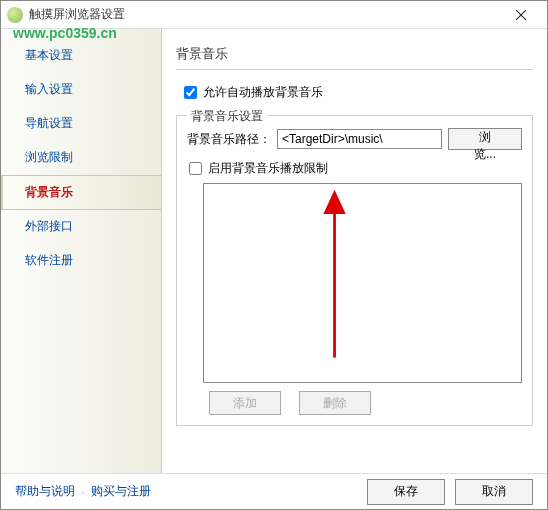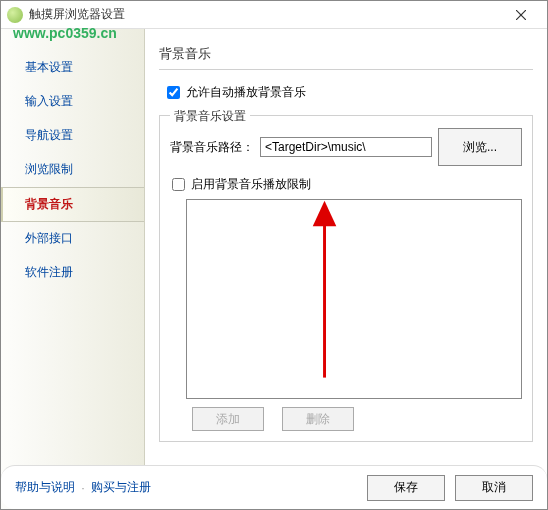--- a/index.html
+++ b/index.html
@@ -7,38 +7,38 @@
 .window { width: 548px; height: 510px; background: #fff; border: 1px solid #888; position: relative; }
 .titlebar { height: 28px; background: #fff; border-bottom: 1px solid #e0e0e0; display: flex; align-items: center; padding: 0 6px; }
 .title-icon { width: 16px; height: 16px; border-radius: 50%; background: radial-gradient(circle at 35% 35%, #d4f0a0, #8fc050); margin-right: 6px; }
 .title-text { flex: 1; color: #333; }
 .close-btn { width: 40px; height: 28px; display: flex; align-items: center; justify-content: center; cursor: pointer; }
 .close-btn svg { width: 10px; height: 10px; }
 .watermark { position: absolute; top: 24px; left: 12px; z-index: 20; pointer-events: none; }
 .wm-cn { font-size: 22px; font-weight: bold; color: #33b060; text-shadow: 1px 1px 0 #fff; font-style: italic; }
 .wm-url { font-size: 14px; color: #33b060; font-weight: bold; }
 .content { position: absolute; top: 28px; left: 0; right: 0; bottom: 0; display: flex; }
-.sidebar { width: 144px; background: linear-gradient(to right, #fdfdfb, #ececdf); border-right: 1px solid #d0d0c0; padding-top: 22px; }
+.sidebar { width: 161px; background: linear-gradient(to right, #fdfdfb, #ececdf); border-right: 1px solid #d0d0c0; padding-top: 10px; }
 .side-item { padding: 8px 10px 8px 24px; color: #0046a0; cursor: pointer; border-bottom: 1px solid transparent; }
 .side-item.active { background: linear-gradient(to right, #fefef8, #e8e8d8); border-top: 1px solid #c8c8b8; border-bottom: 1px solid #c8c8b8; color: #c01818; font-weight: bold; padding-left: 22px; border-left: 2px solid #d0d0b0; }
 .main { flex: 1; background: #fff; padding: 16px 14px 10px 14px; display: flex; flex-direction: column; }
 .main-title { color: #333; padding-bottom: 6px; border-bottom: 1px solid #d0d0d0; margin-bottom: 10px; font-size: 13px; }
 .checkrow { display: flex; align-items: center; gap: 6px; margin: 4px 0 10px 8px; }
 .fieldset { border: 1px solid #d0d0d0; padding: 12px 10px 10px 10px; position: relative; margin-top: 4px; }
 .fieldset-legend { position: absolute; top: -8px; left: 10px; background: #fff; padding: 0 4px; color: #333; }
 .pathrow { display: flex; align-items: center; gap: 6px; margin-bottom: 10px; }
 .path-label { white-space: nowrap; }
 .path-input { flex: 1; border: 1px solid #888; height: 20px; padding: 0 4px; font-family: inherit; background: #fff; }
-.browse-btn { height: 38px; padding: 0 24px; border: 1px solid #888; background: #f4f4f4; cursor: pointer; }
+.browse-btn { height: 22px; padding: 0 24px; border: 1px solid #888; background: #f4f4f4; cursor: pointer; }
 .checkrow2 { display: flex; align-items: center; gap: 6px; margin: 2px 0 6px 2px; }
 .listbox { border: 1px solid #888; height: 200px; margin: 4px 0 8px 16px; background: #fff; position: relative; }
 .arrow-overlay { position: absolute; top: 0; left: 0; width: 100%; height: 100%; pointer-events: none; }
 .btnrow { display: flex; gap: 12px; margin-left: 16px; }
 .gray-btn { width: 72px; height: 24px; border: 1px solid #aaa; background: #f2f2f2; color: #aaa; cursor: default; margin-left: 6px; }
-.bottom-bar { position: absolute; left: 0; right: 0; bottom: 0; height: 44px; border-top: 1px solid #ddd; display: flex; align-items: center; padding: 0 14px; background: #fff; border-radius: 14px; }
+.bottom-bar { position: absolute; left: 0; right: 0; bottom: 0; height: 36px; border-top: 1px solid #ddd; display: flex; align-items: center; padding: 0 14px; background: #fff; }
 .help-links { color: #0046a0; display: flex; gap: 6px; align-items: center; }
 .help-links span.sep { color: #999; }
 .help-link { color: #0046a0; cursor: pointer; }
 .spacer { flex: 1; }
 .foot-btn { width: 78px; height: 26px; border: 1px solid #888; background: #f4f4f4; cursor: pointer; margin-left: 10px; }
 input[type=checkbox] { width: 13px; height: 13px; }
 </style>
 </head>
 <body>
 

